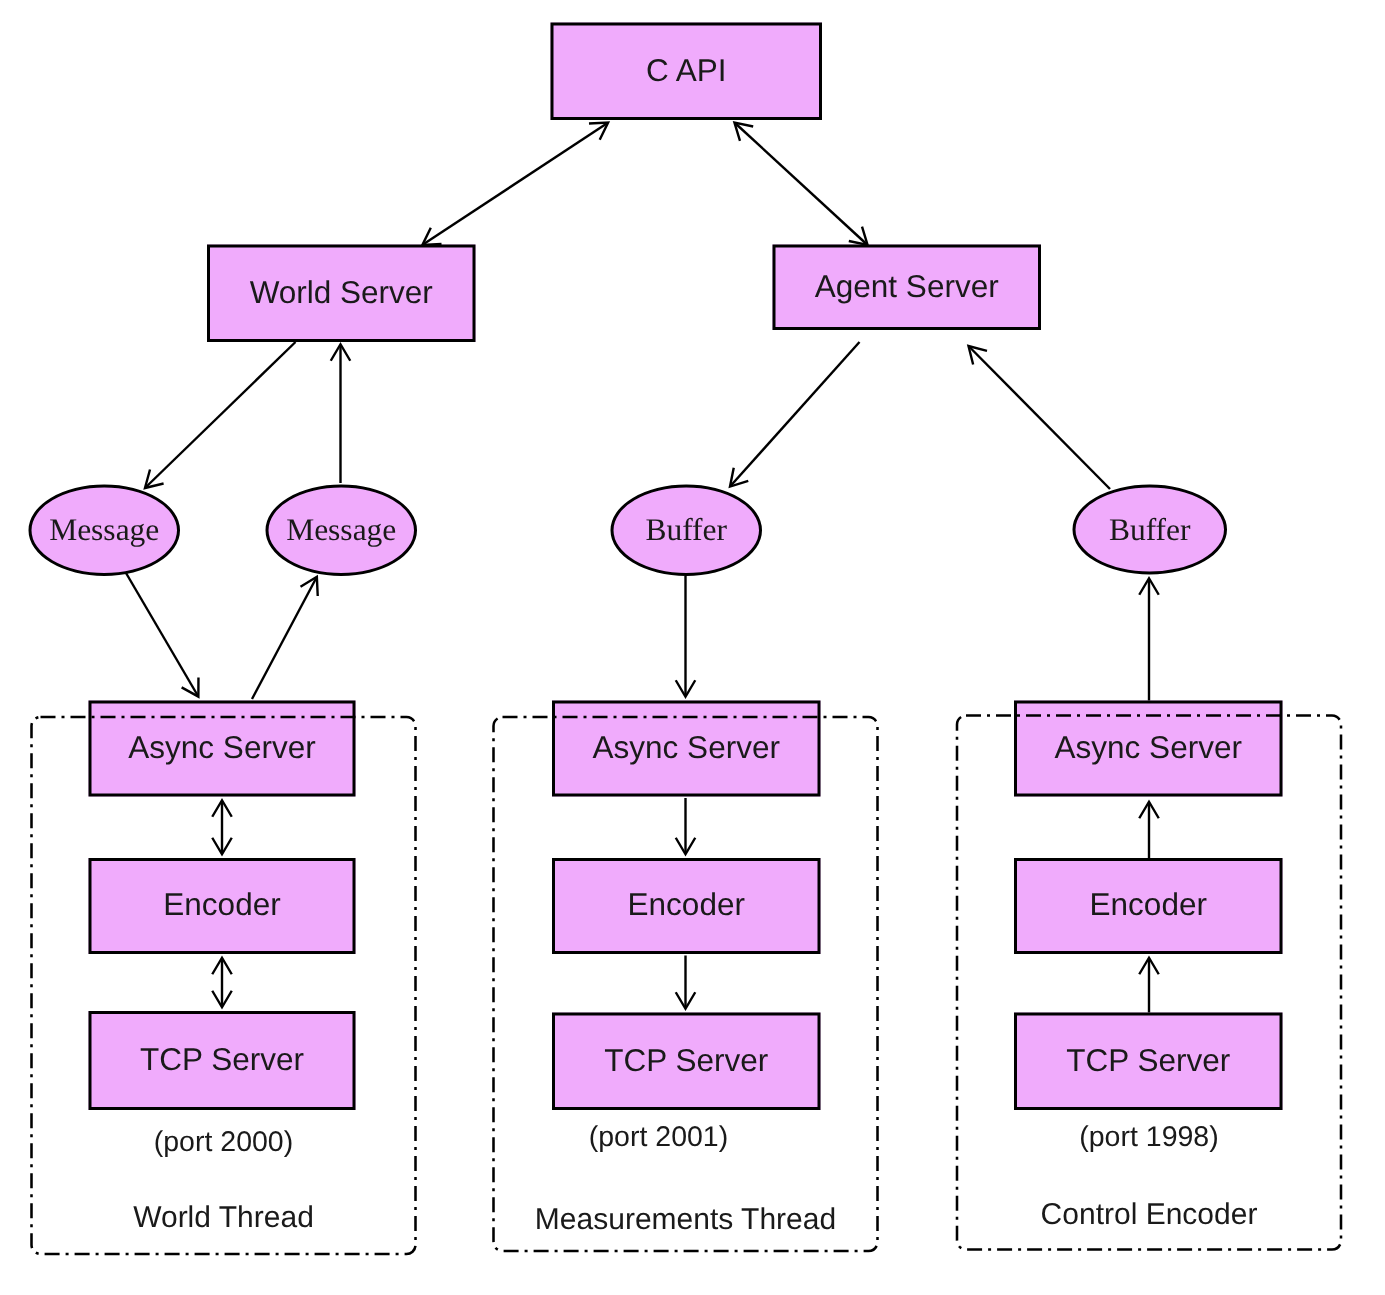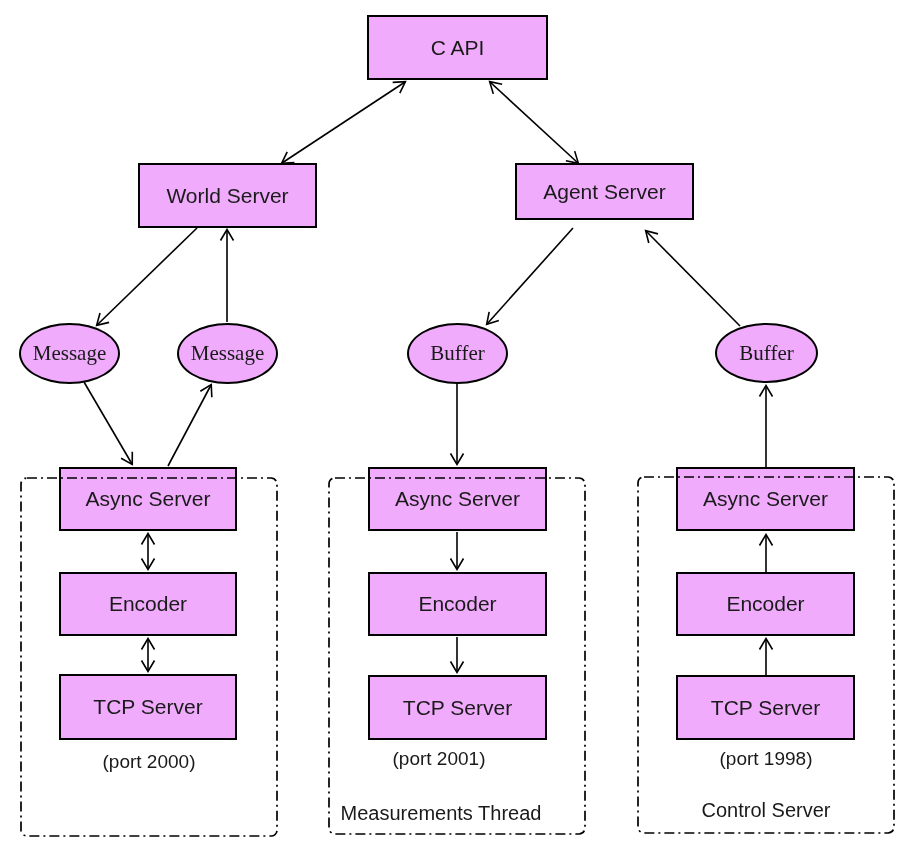--- a/index.html
+++ b/index.html
@@ -74,32 +74,33 @@
   <div class="node ellipse" style="left:177px; top:323px; width:101px; height:61px;">Message</div>
 
   <div class="node ellipse" style="left:407px; top:323px; width:101px; height:61px;">Buffer</div>
 
   <div class="node ellipse" style="left:715px; top:323px; width:103px; height:60px;">Buffer</div>
 
   <div class="node" style="left:59px; top:467px; width:178px; height:64px;">Async Server</div>
   <div class="node" style="left:59px; top:572px; width:178px; height:64px;">Encoder</div>
   <div class="node" style="left:59px; top:674px; width:178px; height:66px;">TCP Server</div>
   <div class="caption port-label" style="left:20px; top:751px; width:258px;">(port 2000)</div>
+  <div class="caption thread-label" style="left:20px; top:801px; width:258px;">World Thread</div>
 
   <div class="node" style="left:368px; top:467px; width:179px; height:64px;">Async Server</div>
   <div class="node" style="left:368px; top:572px; width:179px; height:64px;">Encoder</div>
   <div class="node" style="left:368px; top:675px; width:179px; height:65px;">TCP Server</div>
   <div class="caption port-label" style="left:310px; top:748px; width:258px;">(port 2001)</div>
-  <div class="caption thread-label" style="left:312px; top:802px; width:258px;">Measurements Thread</div>
+  <div class="caption thread-label" style="left:328px; top:802px; width:258px;">Measurements Thread</div>
 
   <div class="node" style="left:676px; top:467px; width:179px; height:64px;">Async Server</div>
   <div class="node" style="left:676px; top:572px; width:179px; height:64px;">Encoder</div>
   <div class="node" style="left:676px; top:675px; width:179px; height:65px;">TCP Server</div>
   <div class="caption port-label" style="left:637px; top:748px; width:258px;">(port 1998)</div>
-  <div class="caption thread-label" style="left:637px; top:799px; width:258px;">Control Server</div>
+  <div class="caption thread-label" style="left:637px; top:799px; width:258px;">Control Encoder</div>
 
   <svg class="overlay" width="923" height="863" viewBox="0 0 923 863">
     <defs>
       <marker id="ah" viewBox="-13 -9 15 18" markerWidth="15" markerHeight="18" refX="-0.5" refY="0" orient="auto-start-reverse" markerUnits="userSpaceOnUse">
         <path d="M -11,-6.5 L 0,0 L -11,6.5" fill="none" stroke="#000000" stroke-width="1.6"></path>
       </marker>
     </defs>
 
     <rect class="container" x="21" y="478" width="256" height="358" rx="6"></rect>
     <rect class="container" x="329" y="478" width="256" height="356" rx="6"></rect>

